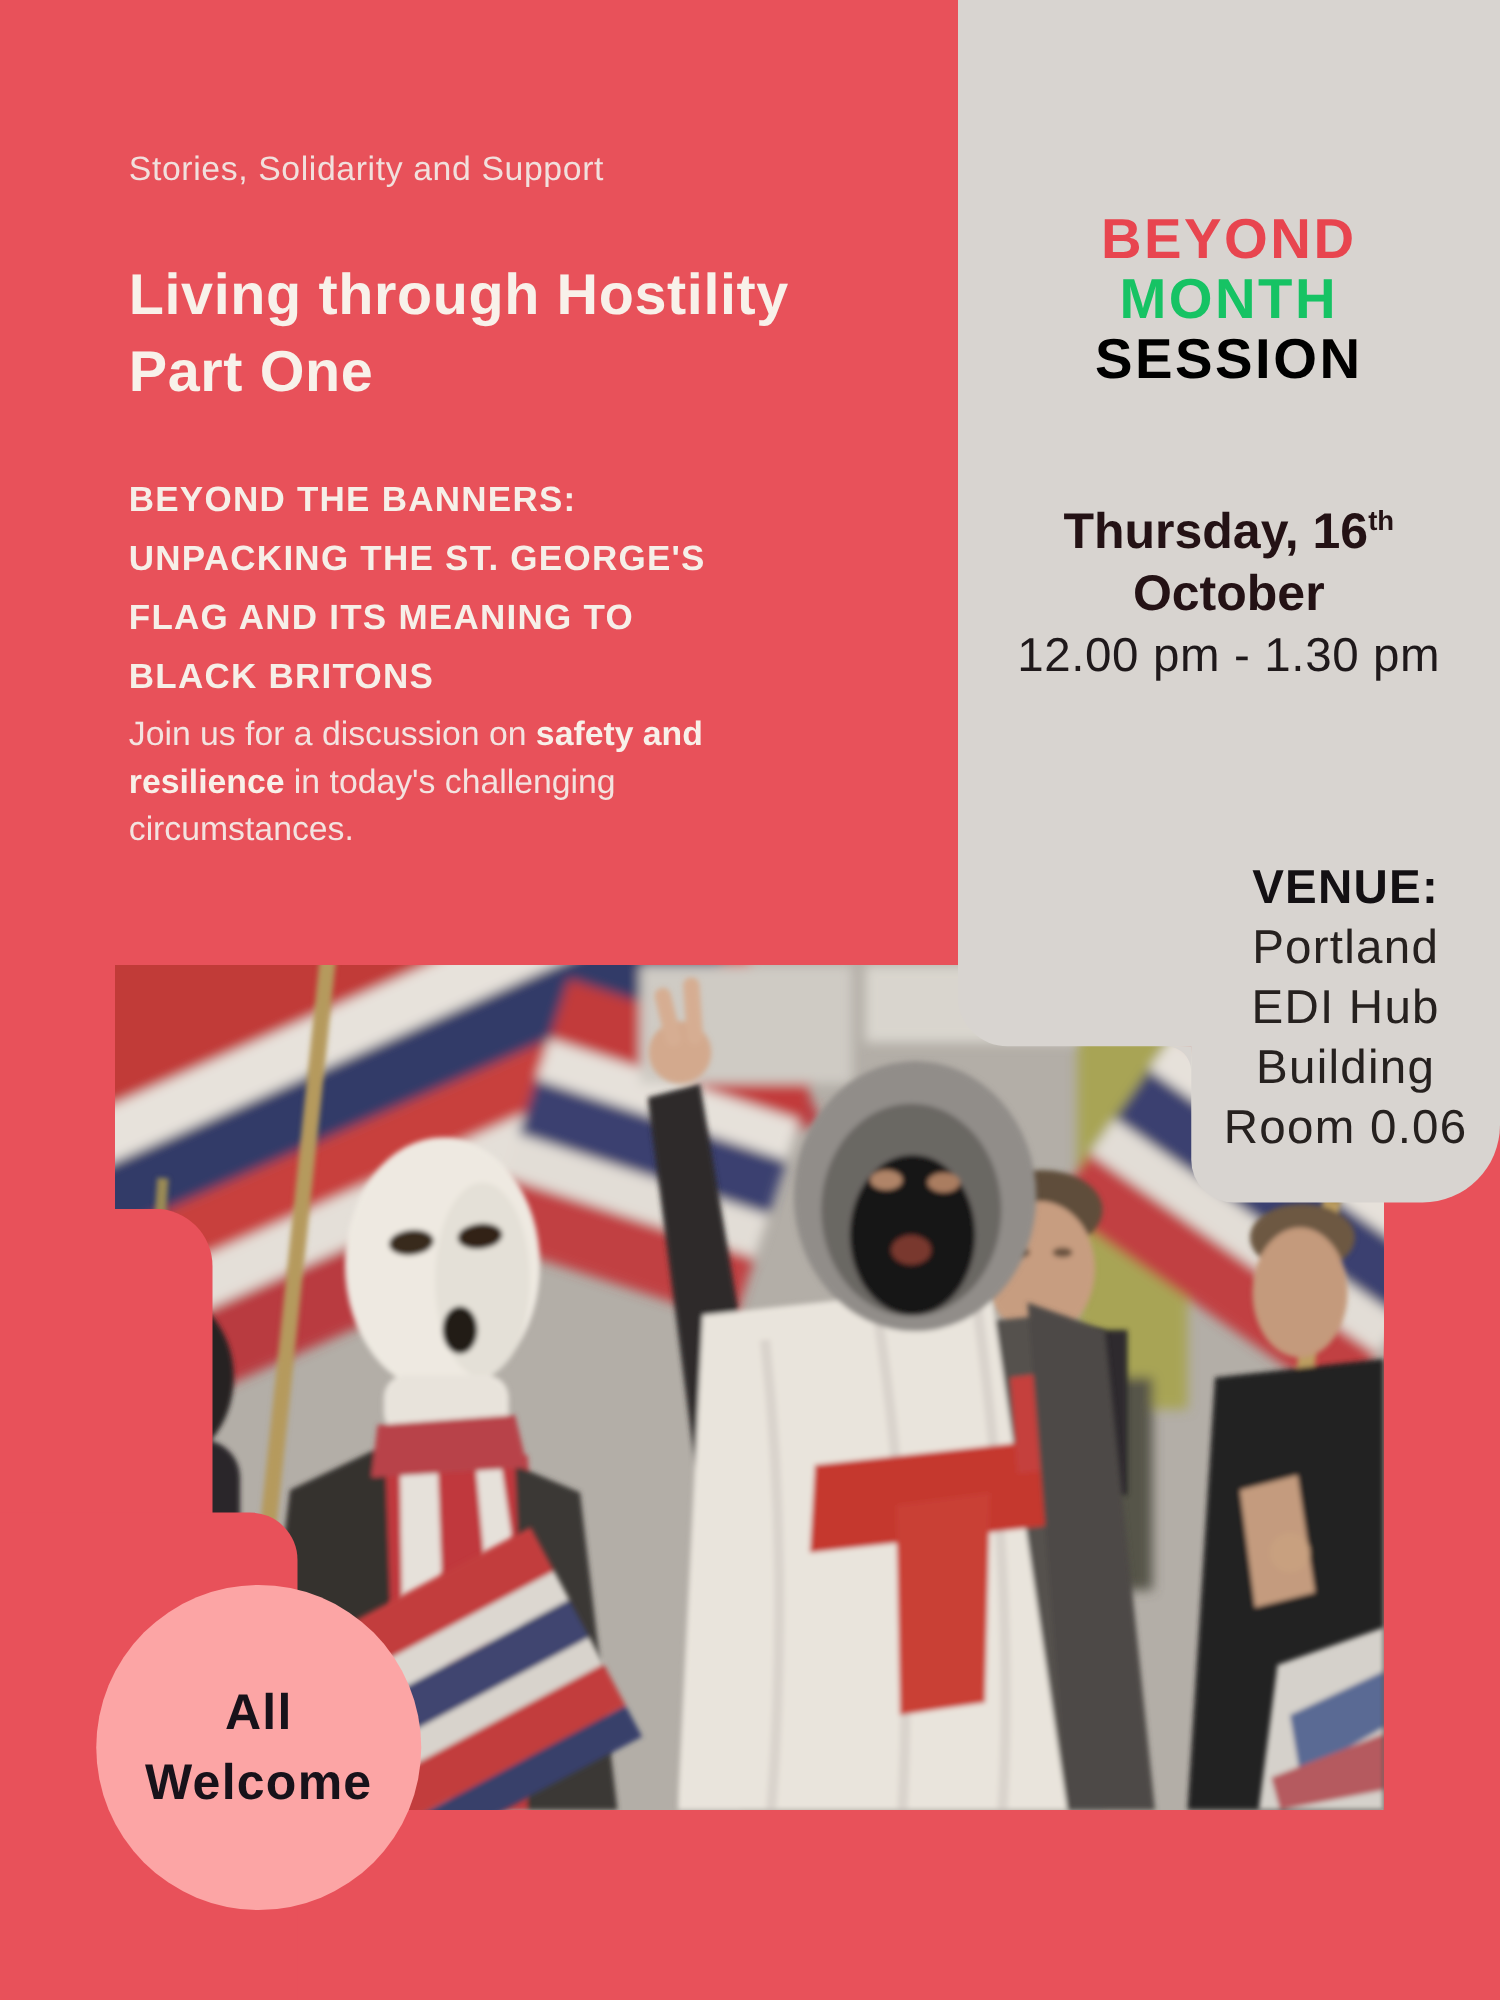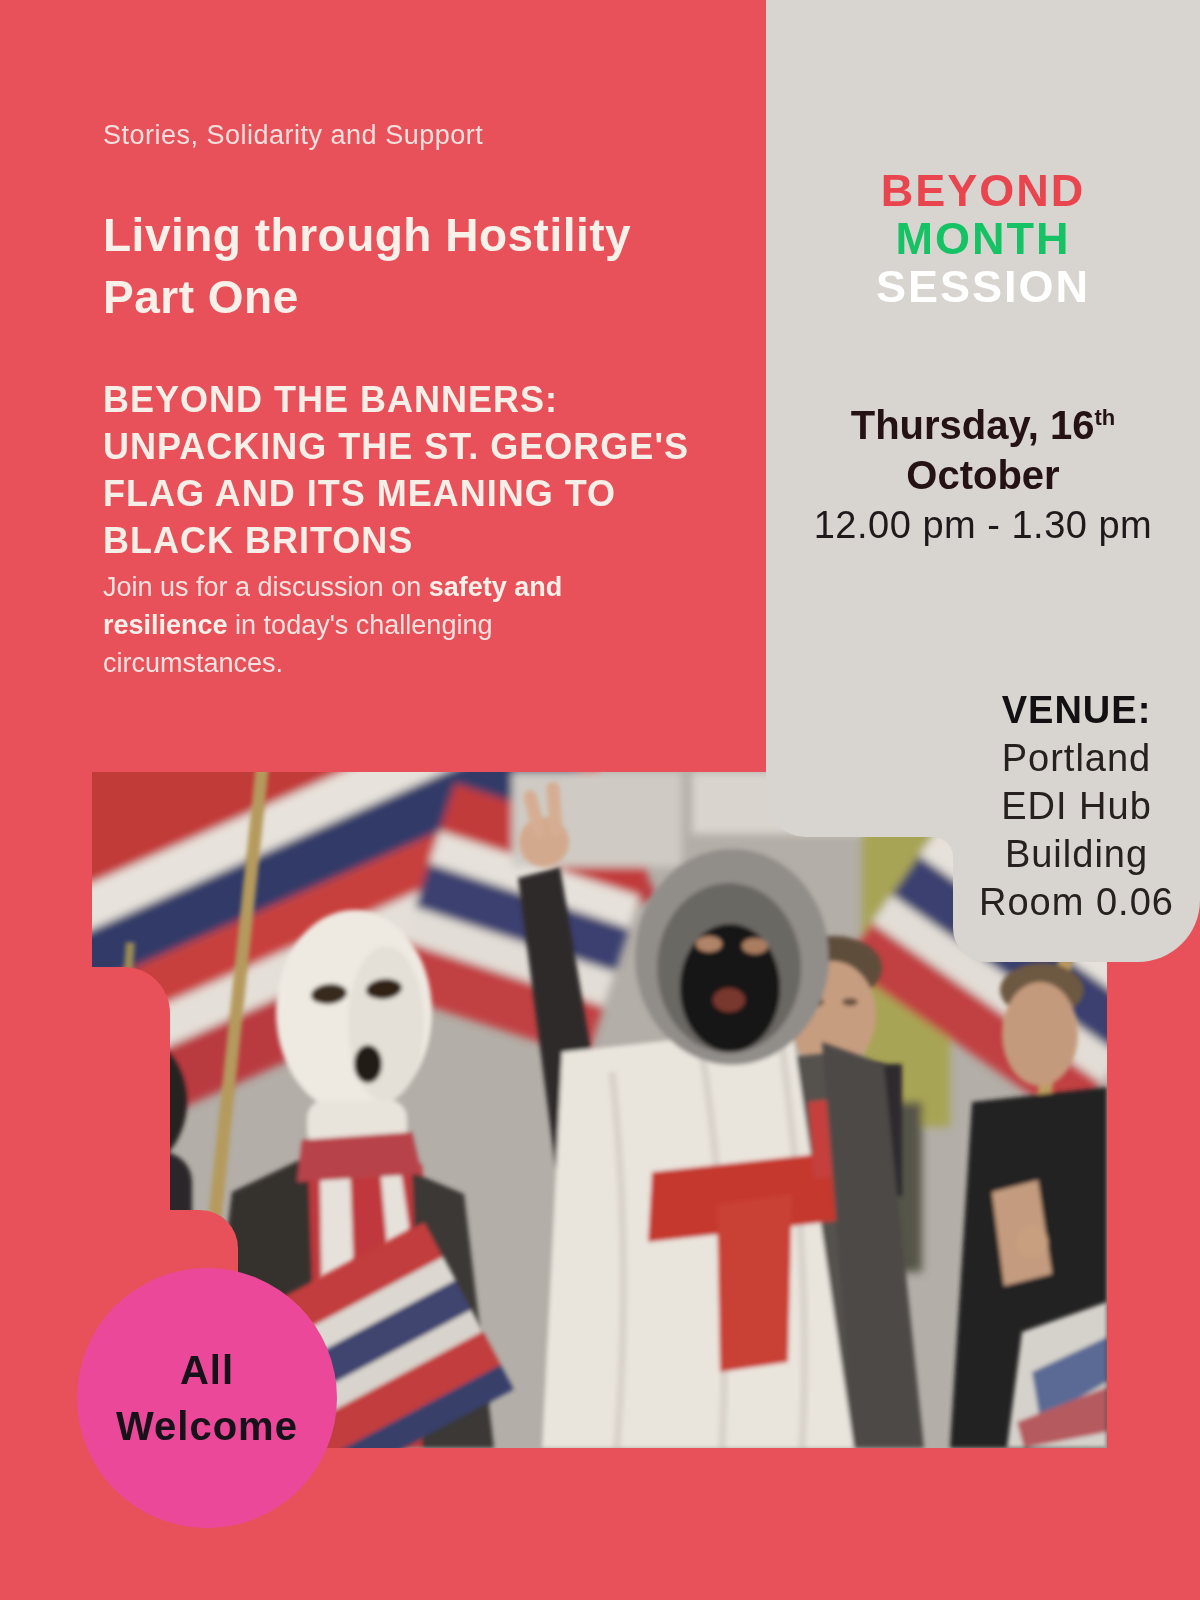--- a/index.html
+++ b/index.html
@@ -20,21 +20,21 @@
 
   
   .panel-main { left: 766px; top: 0; width: 434px; height: 837px; background: #D8D4D0; border-bottom-left-radius: 40px; }
   .venue-panel { left: 953px; top: 780px; width: 247px; height: 182px; background: #D8D4D0;
                  border-bottom-left-radius: 34px; border-bottom-right-radius: 62px; }
   .fillet { left: 933px; top: 837px; width: 20px; height: 20px; }
 
   
   .eyebrow { left: 103px; top: 120px; font-size: 27px; font-weight: 400; letter-spacing: .5px; color: #F1E0DD; }
   .title   { left: 103px; top: 204px; font-size: 46px; font-weight: 700; line-height: 62px; letter-spacing: .5px; color: #F8F1EA; margin: 0; }
-  .topic   { left: 103px; top: 376px; font-size: 36px; font-weight: 700; line-height: 47px; letter-spacing: 1px; color: #F6EFE8; }
+  .topic   { left: 103px; top: 376px; font-size: 28px; font-weight: 700; line-height: 47px; letter-spacing: 1px; color: #F6EFE8; }
   .desc    { left: 103px; top: 568px; width: 500px; font-size: 27px; font-weight: 400; line-height: 38px; color: #F3E3E0; margin: 0; }
   .desc b  { color: #F8F0E9; }
 
   
   .bhm { left: 766px; top: 167px; width: 434px; text-align: center;
          font-size: 45px; font-weight: 700; line-height: 48px; letter-spacing: 2px; }
   .bhm div { white-space: nowrap; }
   .bhm-black { color: #141013; }
   .bhm-red   { color: #E8454F; }
   .bhm-green { color: #16C364; }
@@ -43,21 +43,21 @@
   .date-line  { font-size: 40px; font-weight: 700; text-align: center; }
   .date-line sup { font-size: 22px; font-weight: 700; vertical-align: super; line-height: 0; }
   .time-line  { font-size: 38px; font-weight: 400; letter-spacing: .5px; color: #1F191B; }
 
   .venue-text { left: 953px; top: 686px; width: 247px; text-align: center; line-height: 48px; }
   .venue-heading { font-size: 38px; font-weight: 700; letter-spacing: 1px; color: #131013; }
   .venue-line { font-size: 38px; font-weight: 400; letter-spacing: 1px; color: #26211F; }
 
   
   .badge { left: 77px; top: 1268px; width: 260px; height: 260px; border-radius: 50%;
-           background: #ec4899; display: flex; flex-direction: column; align-items: center; justify-content: center; }
+           background: #fca5a5; display: flex; flex-direction: column; align-items: center; justify-content: center; }
   .badge div { font-size: 40px; font-weight: 700; letter-spacing: 1px; line-height: 56px; color: #17121A; }
 </style>
 </head>
 <body>
 
 <div class="abs photo" role="img" aria-label="Street protest: men in balaclavas and hoods carrying Union Jack flags, one draped in a St George's Cross flag, another holding a wooden pole">
   <svg viewBox="0 0 1015 676" preserveAspectRatio="none">
     <defs>
       <filter id="b8" x="-50%" y="-50%" width="200%" height="200%">
           <feGaussianBlur stdDeviation="9"></feGaussianBlur>
@@ -208,21 +208,21 @@
   <div>FLAG AND ITS MEANING TO</div>
   <div>BLACK BRITONS</div>
 </div>
 <p class="abs desc">
   <span>Join us for a discussion on </span><b>safety and resilience</b><span> in today's challenging circumstances.</span>
 </p>
 
 <div class="abs bhm">
   <div class="bhm-red" style="color: rgb(232, 69, 79);">BEYOND</div>
   <div class="bhm-green" style="color: rgb(22, 195, 100);">MONTH</div>
-  <div class="bhm-black" style="color: #ffffff;">SESSION</div>
+  <div class="bhm-black" style="color: #000000;">SESSION</div>
 </div>
 
 <div class="abs date-block">
   <div class="date-line"><span>Thursday, 16</span><sup>th</sup></div>
   <div class="date-line">October</div>
   <div class="time-line">12.00 pm - 1.30 pm</div>
 </div>
 
 <div class="abs venue-text">
   <div class="venue-heading">VENUE:</div>

